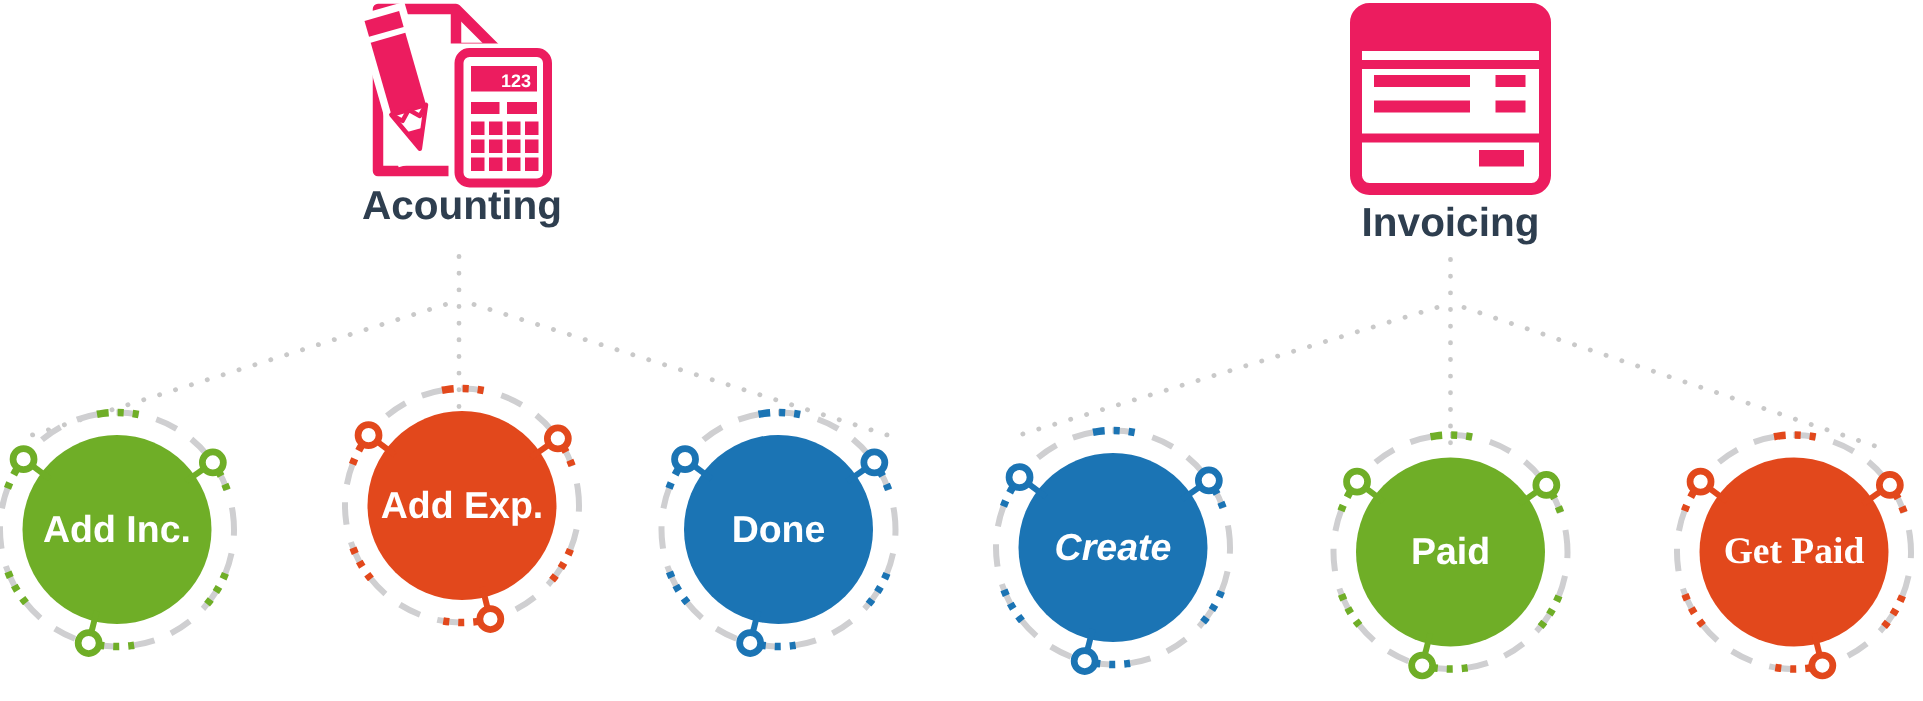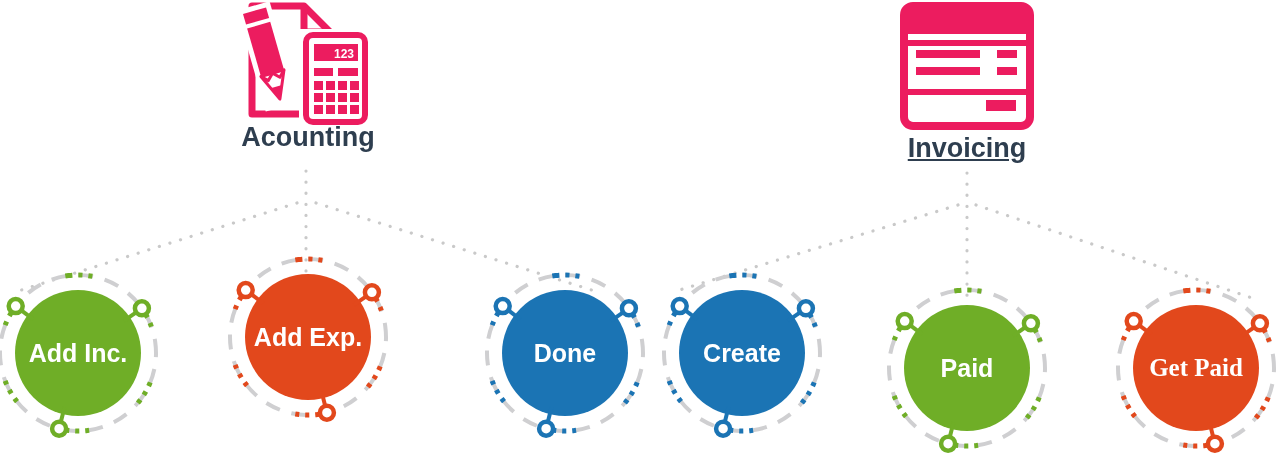--- a/index.html
+++ b/index.html
@@ -14,21 +14,21 @@
   .group-icon{position:absolute;}
   .icon-accounting{left:233px;top:2px;}
   .icon-invoicing{left:900px;top:2px;}
   .pk-st{stroke:var(--pink);fill:none;}
   .pk-fl{fill:var(--pink);}
   .group-label{
     position:absolute;transform:translateX(-50%);
     font-size:27px;font-weight:bold;color:var(--labelc);white-space:nowrap;
   }
   .label-accounting{left:308px;top:122px;}
-  .label-invoicing{left:967px;top:133px;text-decoration:underline;}
+  .label-invoicing{left:967px;top:133px;}
   .step{position:absolute;width:170px;height:170px;}
   .step svg{position:absolute;left:0;top:0;}
   .step-label{
     position:absolute;left:0;top:0;width:170px;height:170px;
     display:flex;align-items:center;justify-content:center;
     color:var(--steptext);font-size:25px;font-weight:bold;white-space:nowrap;
   }
 </style>
 </head>
 <body>
@@ -119,35 +119,35 @@
           <circle cx="85" cy="85" r="63" fill="#E2481C"></circle>
           <line x1="40.3" y1="51.3" x2="22.7" y2="38.1" stroke="#E2481C" stroke-width="4"></line>
           <circle cx="22.7" cy="38.1" r="7" fill="#fff" stroke="#E2481C" stroke-width="4.5"></circle>
           <line x1="130.9" y1="52.9" x2="148.9" y2="40.3" stroke="#E2481C" stroke-width="4"></line>
           <circle cx="148.9" cy="40.3" r="7" fill="#fff" stroke="#E2481C" stroke-width="4.5"></circle>
           <line x1="98.5" y1="139.3" x2="103.9" y2="160.7" stroke="#E2481C" stroke-width="4"></line>
           <circle cx="103.9" cy="160.7" r="7" fill="#fff" stroke="#E2481C" stroke-width="4.5"></circle>
         </svg>
         <div class="step-label">Add Exp.</div>
       </div>
-      <div class="step" style="left: 480px; top: 268px;">
+      <div class="step" style="left: 434px; top: 268px;">
         <svg width="170" height="170" viewBox="0 0 170 170">
           <circle cx="85" cy="85" r="78" fill="none" stroke="#CFCFD1" stroke-width="4" stroke-dasharray="15 12" transform="rotate(-8 85 85)"></circle>
           <circle cx="85" cy="85" r="78" fill="none" stroke="#1B74B4" stroke-width="5" stroke-dasharray="4 6 4 6 4 57" transform="rotate(-97 85 85)"></circle>
           <circle cx="85" cy="85" r="63" fill="#1B74B4"></circle>
           <line x1="40.3" y1="51.3" x2="22.7" y2="38.1" stroke="#1B74B4" stroke-width="4"></line>
           <circle cx="22.7" cy="38.1" r="7" fill="#fff" stroke="#1B74B4" stroke-width="4.5"></circle>
           <line x1="130.9" y1="52.9" x2="148.9" y2="40.3" stroke="#1B74B4" stroke-width="4"></line>
           <circle cx="148.9" cy="40.3" r="7" fill="#fff" stroke="#1B74B4" stroke-width="4.5"></circle>
           <line x1="71.5" y1="139.3" x2="66.1" y2="160.7" stroke="#1B74B4" stroke-width="4"></line>
           <circle cx="66.1" cy="160.7" r="7" fill="#fff" stroke="#1B74B4" stroke-width="4.5"></circle>
         </svg>
         <div class="step-label">Done</div>
       </div>
-      <div class="step" style="left: 657px; top: 268px;">
+      <div class="step" style="left: 657px; top: 280px; font-style: italic;">
         <svg width="170" height="170" viewBox="0 0 170 170">
           <circle cx="85" cy="85" r="78" fill="none" stroke="#CFCFD1" stroke-width="4" stroke-dasharray="15 12" transform="rotate(-8 85 85)"></circle>
           <circle cx="85" cy="85" r="78" fill="none" stroke="#1B74B4" stroke-width="5" stroke-dasharray="4 6 4 6 4 57" transform="rotate(-97 85 85)"></circle>
           <circle cx="85" cy="85" r="63" fill="#1B74B4"></circle>
           <line x1="40.3" y1="51.3" x2="22.7" y2="38.1" stroke="#1B74B4" stroke-width="4"></line>
           <circle cx="22.7" cy="38.1" r="7" fill="#fff" stroke="#1B74B4" stroke-width="4.5"></circle>
           <line x1="130.9" y1="52.9" x2="148.9" y2="40.3" stroke="#1B74B4" stroke-width="4"></line>
           <circle cx="148.9" cy="40.3" r="7" fill="#fff" stroke="#1B74B4" stroke-width="4.5"></circle>
           <line x1="71.5" y1="139.3" x2="66.1" y2="160.7" stroke="#1B74B4" stroke-width="4"></line>
           <circle cx="66.1" cy="160.7" r="7" fill="#fff" stroke="#1B74B4" stroke-width="4.5"></circle>

